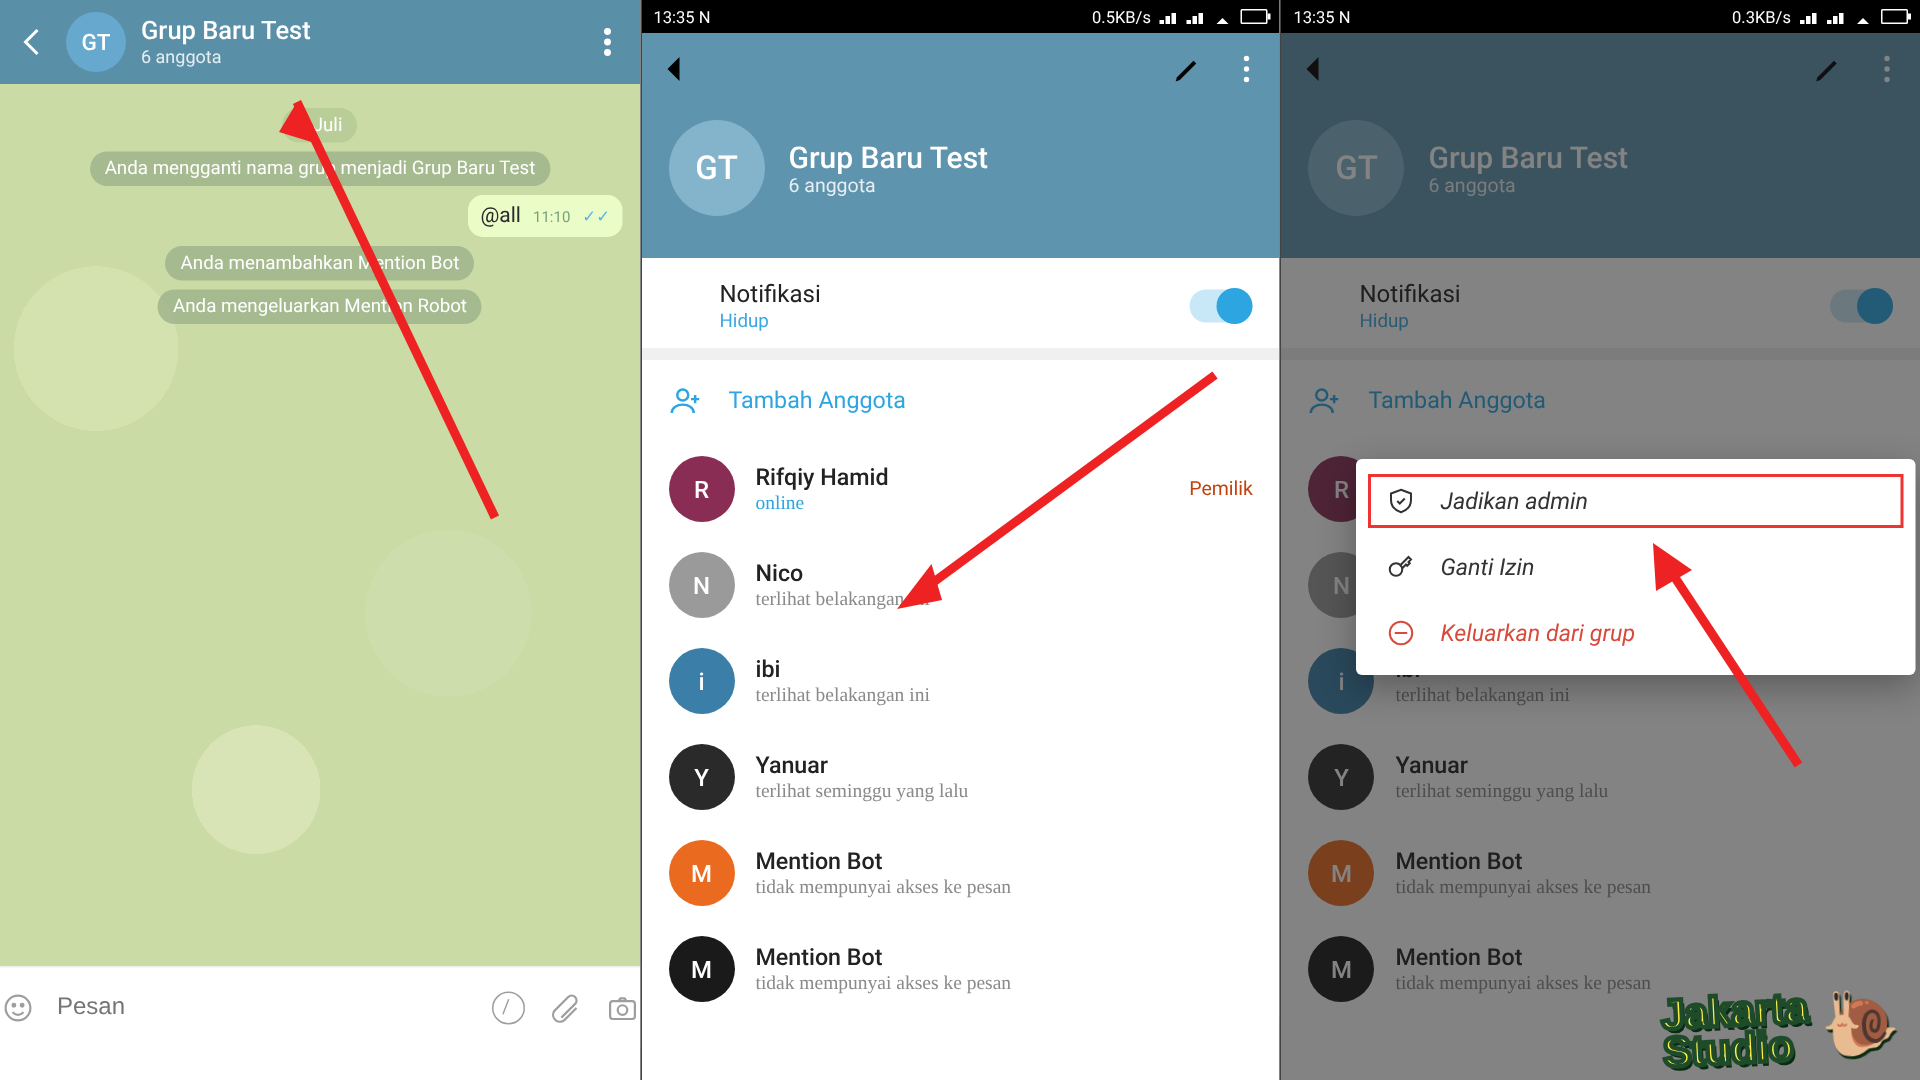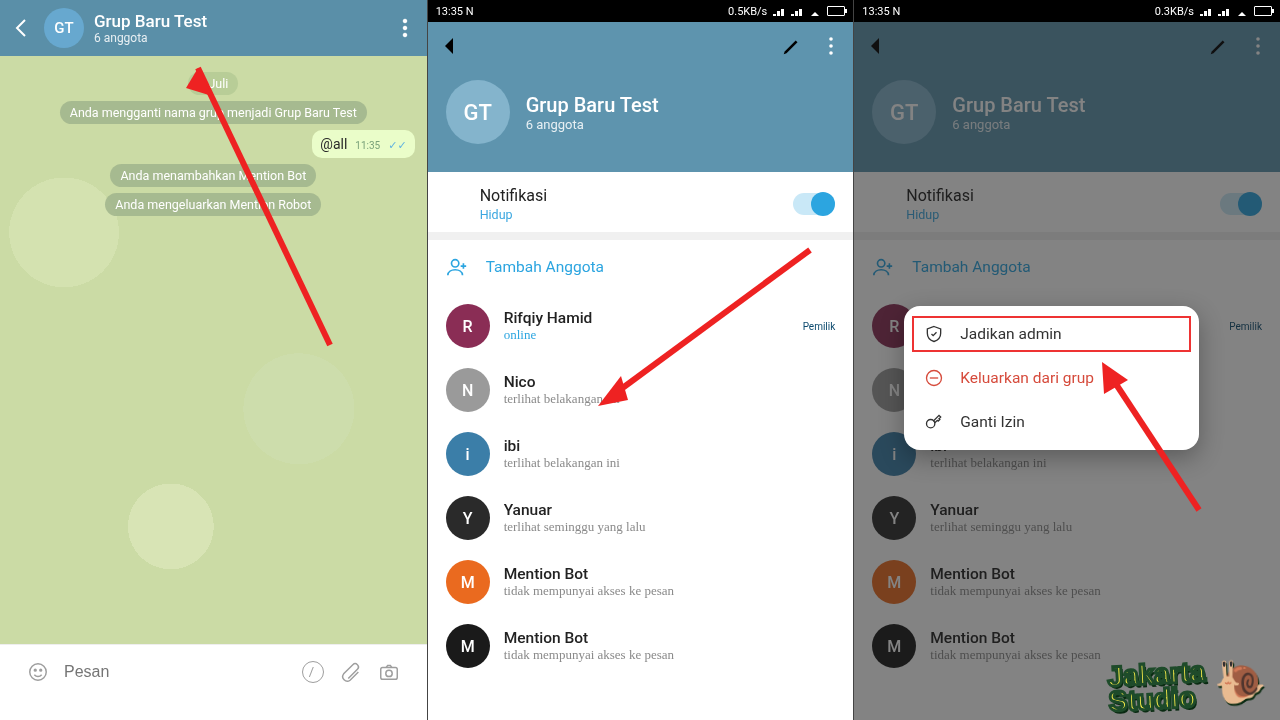--- a/index.html
+++ b/index.html
@@ -80,21 +80,21 @@
     background:#eafdc9; border-radius:10px;
     padding:6px 8px; width:fit-content;
     font-size:14px; color:#2a2a2a;
     display:flex; gap:8px; align-items:baseline;
   }
   .msg-out .time { font-size:10px; color:#7aa27a; }
   .msg-out .ticks { color:#5fb2e0; font-size:11px; }
 
   .input-bar {
     height:54px; background:#fff; display:flex; align-items:center; gap:14px;
-    padding:0 26px; color:#9e9e9e;
+    padding:0 0; color:#9e9e9e;
     border-top:1px solid #eee;
   }
   .input-bar input {
     flex:1; border:none; font-size:16px; color:#444;
     outline:none; background:transparent;
   }
   .ib-icon { width:24px;height:24px; display:flex;align-items:center;justify-content:center; }
   .ib-icon svg { stroke:#9e9e9e; fill:none; stroke-width:1.6; }
   .circ { width:22px;height:22px; border:1.6px solid #9e9e9e; border-radius:50%; position:relative;}
 
@@ -128,31 +128,32 @@
   .member-list { background:#fff; }
   .member {
     display:flex; align-items:center; gap:14px; padding:10px 18px;
   }
   .mav { width:44px;height:44px;border-radius:50%; background:#777; flex-shrink:0;
          display:flex;align-items:center;justify-content:center;color:#fff;font-weight:500;font-size:16px;}
   .mcol { flex:1; }
   .mname { font-size:15.5px; color:#222; font-weight:500;}
   .mstat { font-size:13px; color:#8a8a8a;font-family:Liberation Serif, serif; }
   .mstat.online { color:#2ca5e0; }
-  .owner { font-size:10px; color:#0c4a6e; }
+  .owner { font-size:13px; color:#c2410c; }
 
   
   .dim { position:absolute; inset:22px 0 0 0; background:rgba(30,30,30,.55); }
 
   
   .ctx {
-    position:absolute; background:#fff; border-radius:16px;
+    position:absolute; background:#fff; border-radius:4px;
     box-shadow:0 8px 24px rgba(0,0,0,.3);
     padding:6px 0;
-    width: 295px;
+    width: 373px;
+    font-style: italic;
   }
   .ctx .item {
     display:flex; align-items:center; gap:16px; padding:12px 20px;
     font-size:15.5px; color:#333;
   }
   .ctx .item.red { color:#d64b3c; }
   .ctx .item svg { stroke:currentColor; fill:none; stroke-width:1.6; width:20px; height:20px;}
   .ctx .item.hi { outline:2px solid #e33; outline-offset:-4px; border-radius:2px; margin:2px 6px; padding:10px 14px;}
 
   
@@ -205,21 +206,21 @@
             <circle cx="12" cy="19" r="1.8" fill="#fff"></circle>
           </svg>
       </span>
     </div>
 
     <div class="chat-bg">
       <span class="datechip">1 Juli</span>
       <span class="syschip">Anda mengganti nama grup menjadi Grup Baru Test</span>
       <div class="msg-out">
         <span>@all</span>
-        <span class="time">11:35</span>
+        <span class="time">11:10</span>
         <span class="ticks">✓✓</span>
       </div>
       <span class="syschip">Anda menambahkan Mention Bot</span>
       <span class="syschip">Anda mengeluarkan Mention Robot</span>
     </div>
 
     <div class="input-bar">
       <span class="ib-icon">
         <svg viewBox="0 0 24 24" width="22" height="22">
             <circle cx="12" cy="12" r="9"></circle>
@@ -477,33 +478,33 @@
     <div class="dim"></div>
 
     <div class="ctx" style="left:50px;top:306px">
       <div class="item hi">
         <svg viewBox="0 0 24 24">
             <path d="M12 3l8 3v5c0 5-3.5 8.5-8 10-4.5-1.5-8-5-8-10V6z"></path>
             <path d="M9 12l2 2 4-4"></path>
           </svg>
         <span>Jadikan admin</span>
       </div>
+      <div class="item">
+        <svg viewBox="0 0 24 24">
+            <circle cx="8" cy="14" r="5"></circle>
+            <path d="M11 11l7-7 2 2-2 2 1 1-2 2-1-1-3 3"></path>
+          </svg>
+        <span>Ganti Izin</span>
+      </div>
       <div class="item red">
         <svg viewBox="0 0 24 24">
             <circle cx="12" cy="12" r="9"></circle>
             <path d="M7 12h10"></path>
           </svg>
         <span>Keluarkan dari grup</span>
-      </div>
-      <div class="item">
-        <svg viewBox="0 0 24 24">
-            <circle cx="8" cy="14" r="5"></circle>
-            <path d="M11 11l7-7 2 2-2 2 1 1-2 2-1-1-3 3"></path>
-          </svg>
-        <span>Ganti Izin</span>
       </div>
     </div>
 
     <svg class="arrow" style="left:0;top:0" width="426" height="720">
       <line x1="345" y1="510" x2="258" y2="378"></line>
       <polygon points="248,362 274,380 250,394"></polygon>
     </svg>
   </div>
 </div>
 

